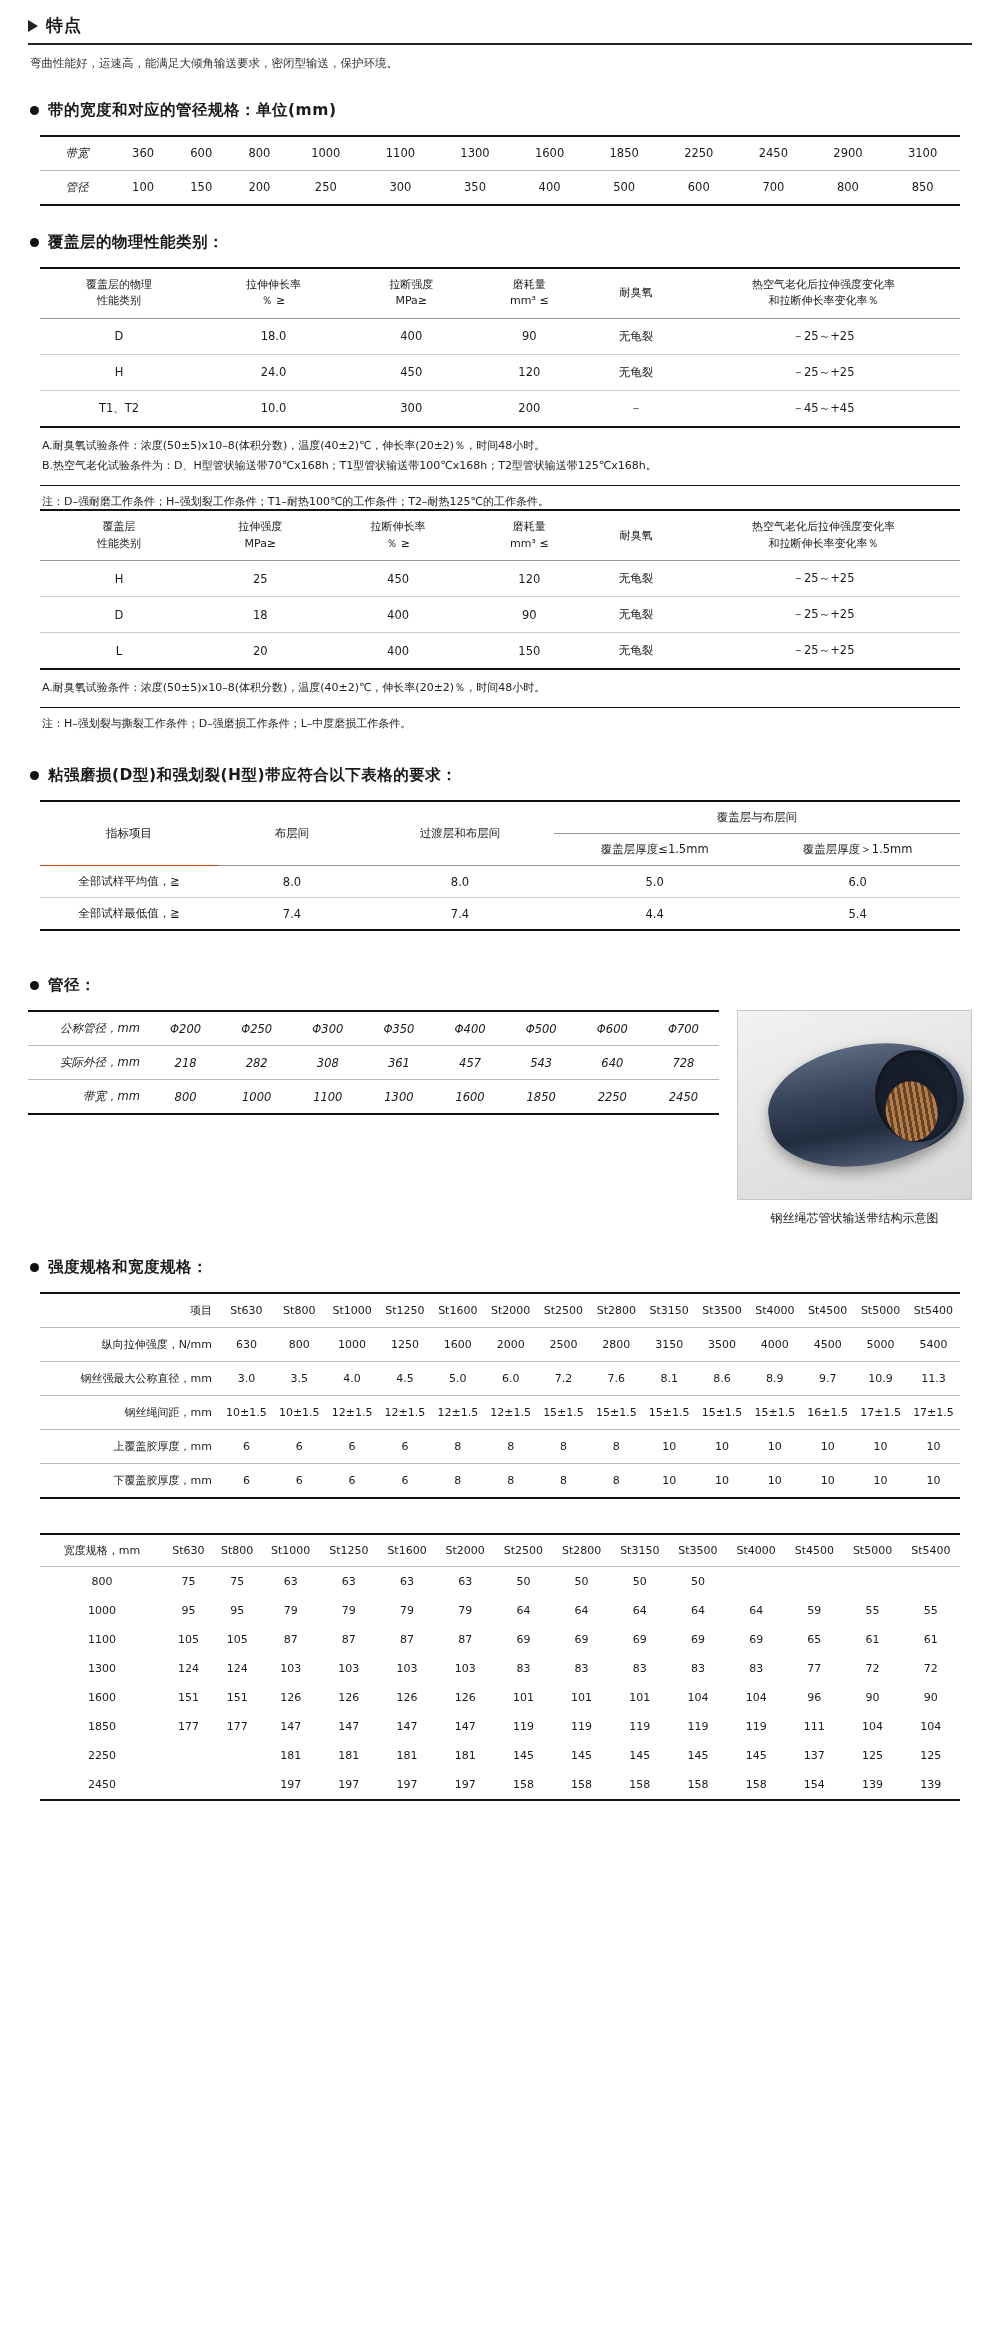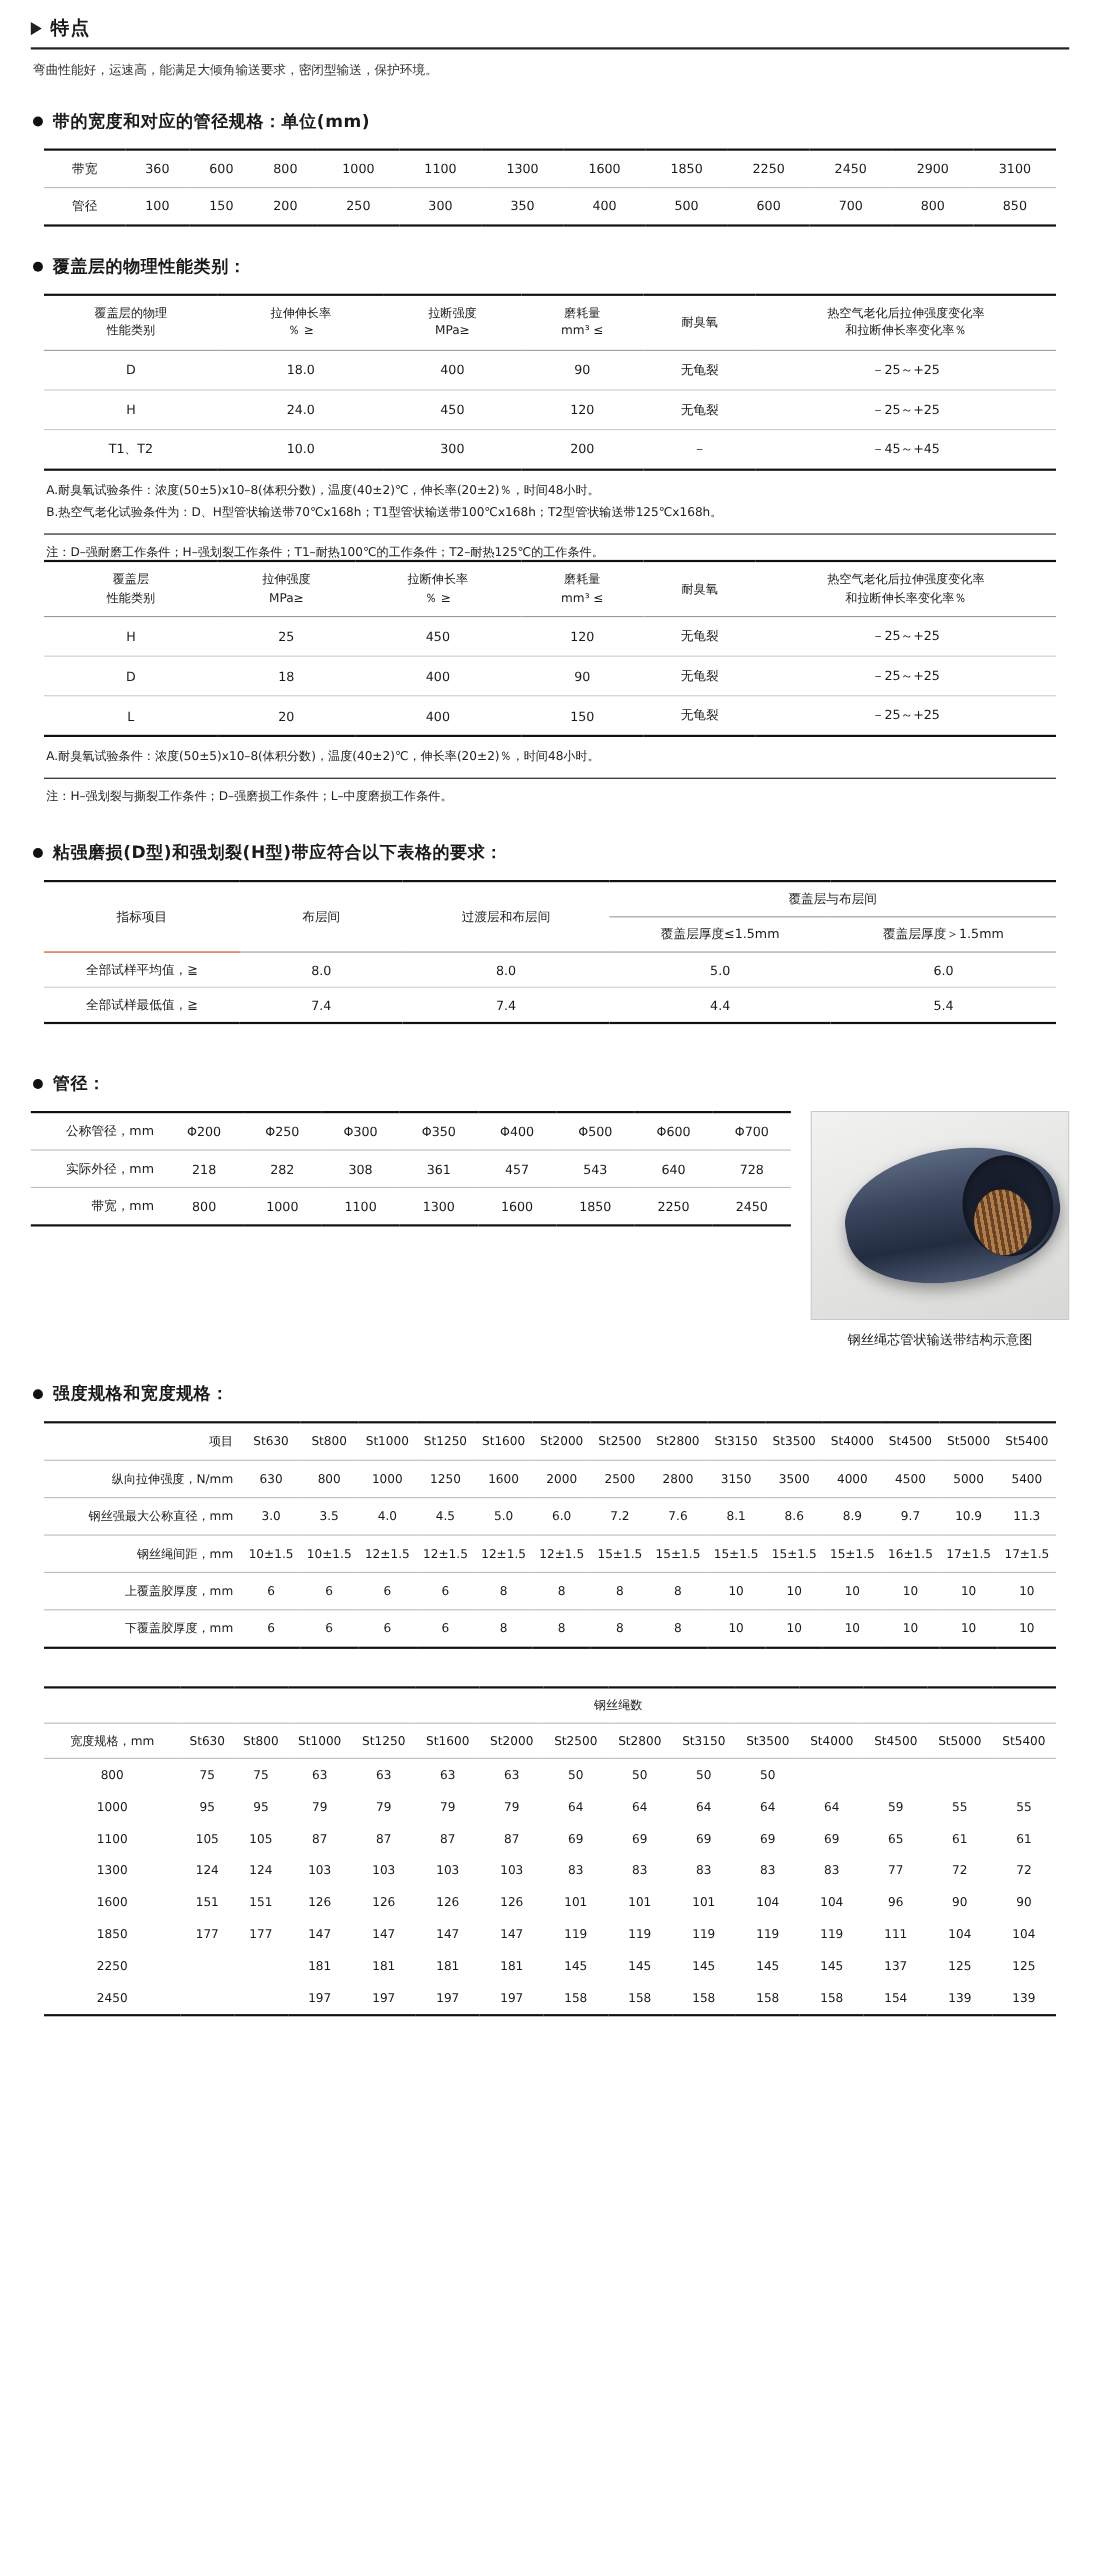--- a/index.html
+++ b/index.html
@@ -31,39 +31,39 @@
   
   table{border-collapse:collapse;width:100%;font-size:11.5px;}
   td,th{text-align:center;font-weight:normal;padding:6px 2px;}
   .tbl-wrap{margin:0 12px;}
   .top-rule{border-top:2.5px solid #111;}
   .bot-rule{border-bottom:2.5px solid #111;}
   .rowline td{border-bottom:1px solid #bbb;}
 
   
   .sizes td{padding:9px 2px;}
-  .sizes td:first-child{width:70px;}
+  .sizes td:first-child{width:70px;font-style:italic;}
 
   
   .phys th{padding:8px 4px;line-height:1.5;font-size:11px;border-bottom:1px solid #999;}
   .phys td{padding:10px 4px;font-size:11.5px;border-bottom:1px solid #ccc;}
   .phys tr.last td{border-bottom:none;}
   .notes{font-size:11px;line-height:1.9;margin:8px 14px 0 14px;color:#222;}
   .note-rule{border-top:1px solid #111;margin:8px 12px 0 12px;}
   .note2{font-size:11px;margin:8px 14px 0 14px;color:#222;}
 
   
   .adh th,.adh td{font-size:11.5px;padding:8px 4px;}
   .adh .grp{border-bottom:1px solid #999;}
   .adh td{border-bottom:1px solid #ccc;}
   .adh tr.last td{border-bottom:none;}
 
   
   .pipe-flex{display:flex;gap:18px;align-items:flex-start;}
-  .pipe-left{flex:1 1 auto;}
+  .pipe-left{flex:1 1 auto;font-style:italic;}
   .pipe-right{width:235px;flex:none;text-align:center;}
   .photo{
     width:235px;height:190px;border:1px solid #c8c8c8;box-sizing:border-box;
     background:
       radial-gradient(ellipse at 62% 50%, #2f3a52 0%, #222b3d 38%, rgba(34,43,61,0) 39%),
       linear-gradient(160deg,#f2f2f0 0%,#e6e6e4 45%,#d8d8d6 100%);
     position:relative;overflow:hidden;
   }
   .tube{
     position:absolute;left:30px;top:34px;width:196px;height:120px;
@@ -475,24 +475,20 @@
           <td>10</td>
           <td>10</td>
         </tr>
       </tbody>
         </table>
     </div>
 
     <div class="tbl-wrap" style="margin-top:34px">
       <table class="rope top-rule bot-rule">
         <tbody>
-            <tr class="rowline">
-          <td style="border-bottom:1px solid #bbb"></td>
-          <td colspan="14" style="border-bottom:1px solid #bbb">钢丝绳数</td>
-        </tr>
         <tr class="rowline">
           <td class="hdr">宽度规格，mm</td>
           <td>St630</td>
           <td>St800</td>
           <td>St1000</td>
           <td>St1250</td>
           <td>St1600</td>
           <td>St2000</td>
           <td>St2500</td>
           <td>St2800</td>

